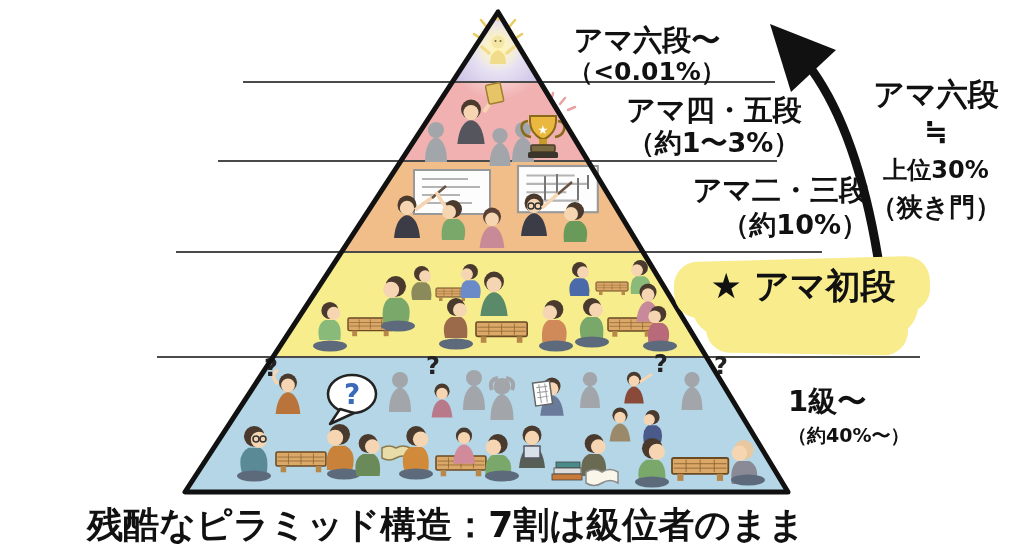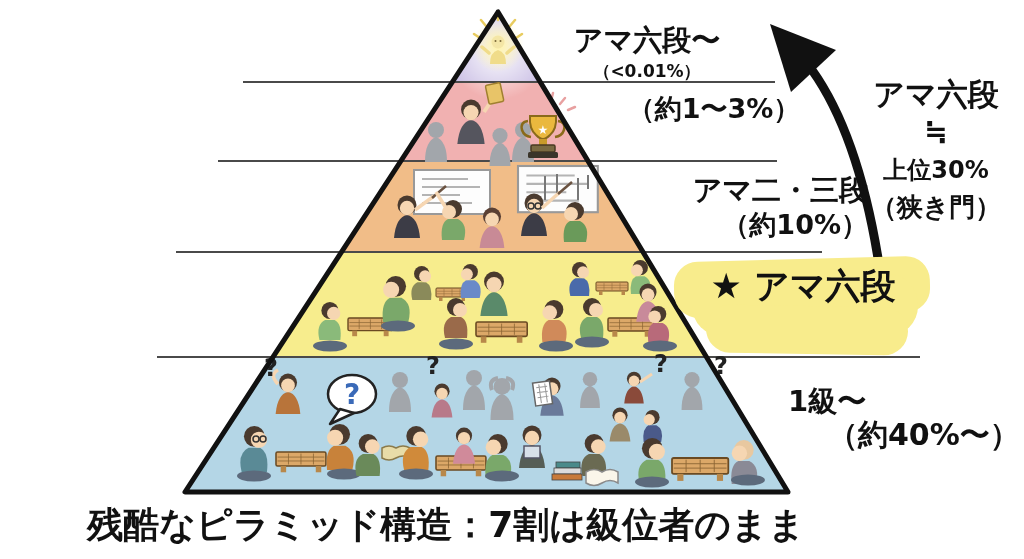--- a/index.html
+++ b/index.html
@@ -6,33 +6,33 @@
   #canvas{
     position:relative;width:1024px;height:559px;background:#ffffff;
     overflow:hidden;font-family:"DejaVu Sans",sans-serif;color:#111;
   }
   #scene{position:absolute;left:0;top:0;z-index:1;}
   .lbl{position:absolute;z-index:3;font-weight:700;text-align:center;white-space:nowrap;}
   .lbl .l1{display:block;}
   .lbl .l2{display:block;}
   #tier1-label{left:548px;top:24px;width:198px;}
   #tier1-label .l1{font-size:29px;line-height:33px;}
-  #tier1-label .l2{font-size:17px;line-height:29px;}
+  #tier1-label .l2{font-size:25px;line-height:29px;}
   #tier2-label{left:600px;top:93px;width:228px;}
   #tier2-label .l1{font-size:29px;line-height:34px;}
   #tier2-label .l2{font-size:27px;line-height:31px;}
   #tier3-label{left:630px;top:172px;width:238px;text-align:right;}
   #tier3-label .l1{font-size:29px;line-height:36px;}
   #tier3-label .l2{font-size:27px;line-height:33px;}
   #tier4-label{left:668px;top:264px;width:270px;}
   #tier4-label .l1{font-size:35px;line-height:44px;}
   #tier4-label .l2{font-size:32px;line-height:40px;}
   #tier5-label{left:788px;top:384px;width:220px;text-align:left;}
   #tier5-label .l1{font-size:29px;line-height:35px;}
-  #tier5-label .l2{font-size:30px;line-height:32px;margin-left:40px;}
+  #tier5-label .l2{font-size:19px;line-height:32px;}
   #side-note{left:850px;top:74px;width:172px;z-index:3;}
   #side-note .s1{display:block;font-size:31px;line-height:40px;}
   #side-note .s2{display:block;font-size:28px;line-height:36px;}
   #side-note .s3{display:block;font-size:24px;line-height:40px;text-align:center;}
   #side-note .s4{display:block;font-size:26px;line-height:34px;}
   #caption{left:0;top:503px;width:892px;font-size:36px;line-height:44px;z-index:3;}
   .hl{position:absolute;z-index:2;border-radius:24px;}
   #hl1{left:674px;top:259px;width:256px;height:56px;transform:rotate(-1.5deg);}
   #hl2{left:706px;top:306px;width:202px;height:48px;transform:rotate(1deg);}
   #hl3{left:692px;top:274px;width:226px;height:62px;border-radius:30px;}
@@ -263,28 +263,29 @@
 
 <div class="hl" id="hl1" style="background: rgb(248, 236, 140);"></div>
 <div class="hl" id="hl3" style="background: rgb(248, 236, 140);"></div>
 <div class="hl" id="hl2" style="background: rgb(248, 236, 140);"></div>
 
 <div class="lbl" id="tier1-label">
   <span class="l1">アマ六段〜</span>
   <span class="l2">（&lt;0.01%）</span>
 </div>
 <div class="lbl" id="tier2-label">
+  <span class="l1">アマ四・五段</span>
   <span class="l2">（約1〜3%）</span>
 </div>
 <div class="lbl" id="tier3-label">
   <span class="l1">アマ二・三段</span>
   <span class="l2">（約10%）</span>
 </div>
 <div class="lbl" id="tier4-label">
-  <span class="l1">★ アマ六段</span>
+  <span class="l1">★ アマ初段</span>
 </div>
 <div class="lbl" id="tier5-label">
   <span class="l1">1級〜</span>
   <span class="l2">（約40%〜）</span>
 </div>
 
 <div class="lbl" id="side-note">
   <span class="s1">アマ六段</span>
   <span class="s2">≒</span>
   <span class="s3">上位30%</span>

